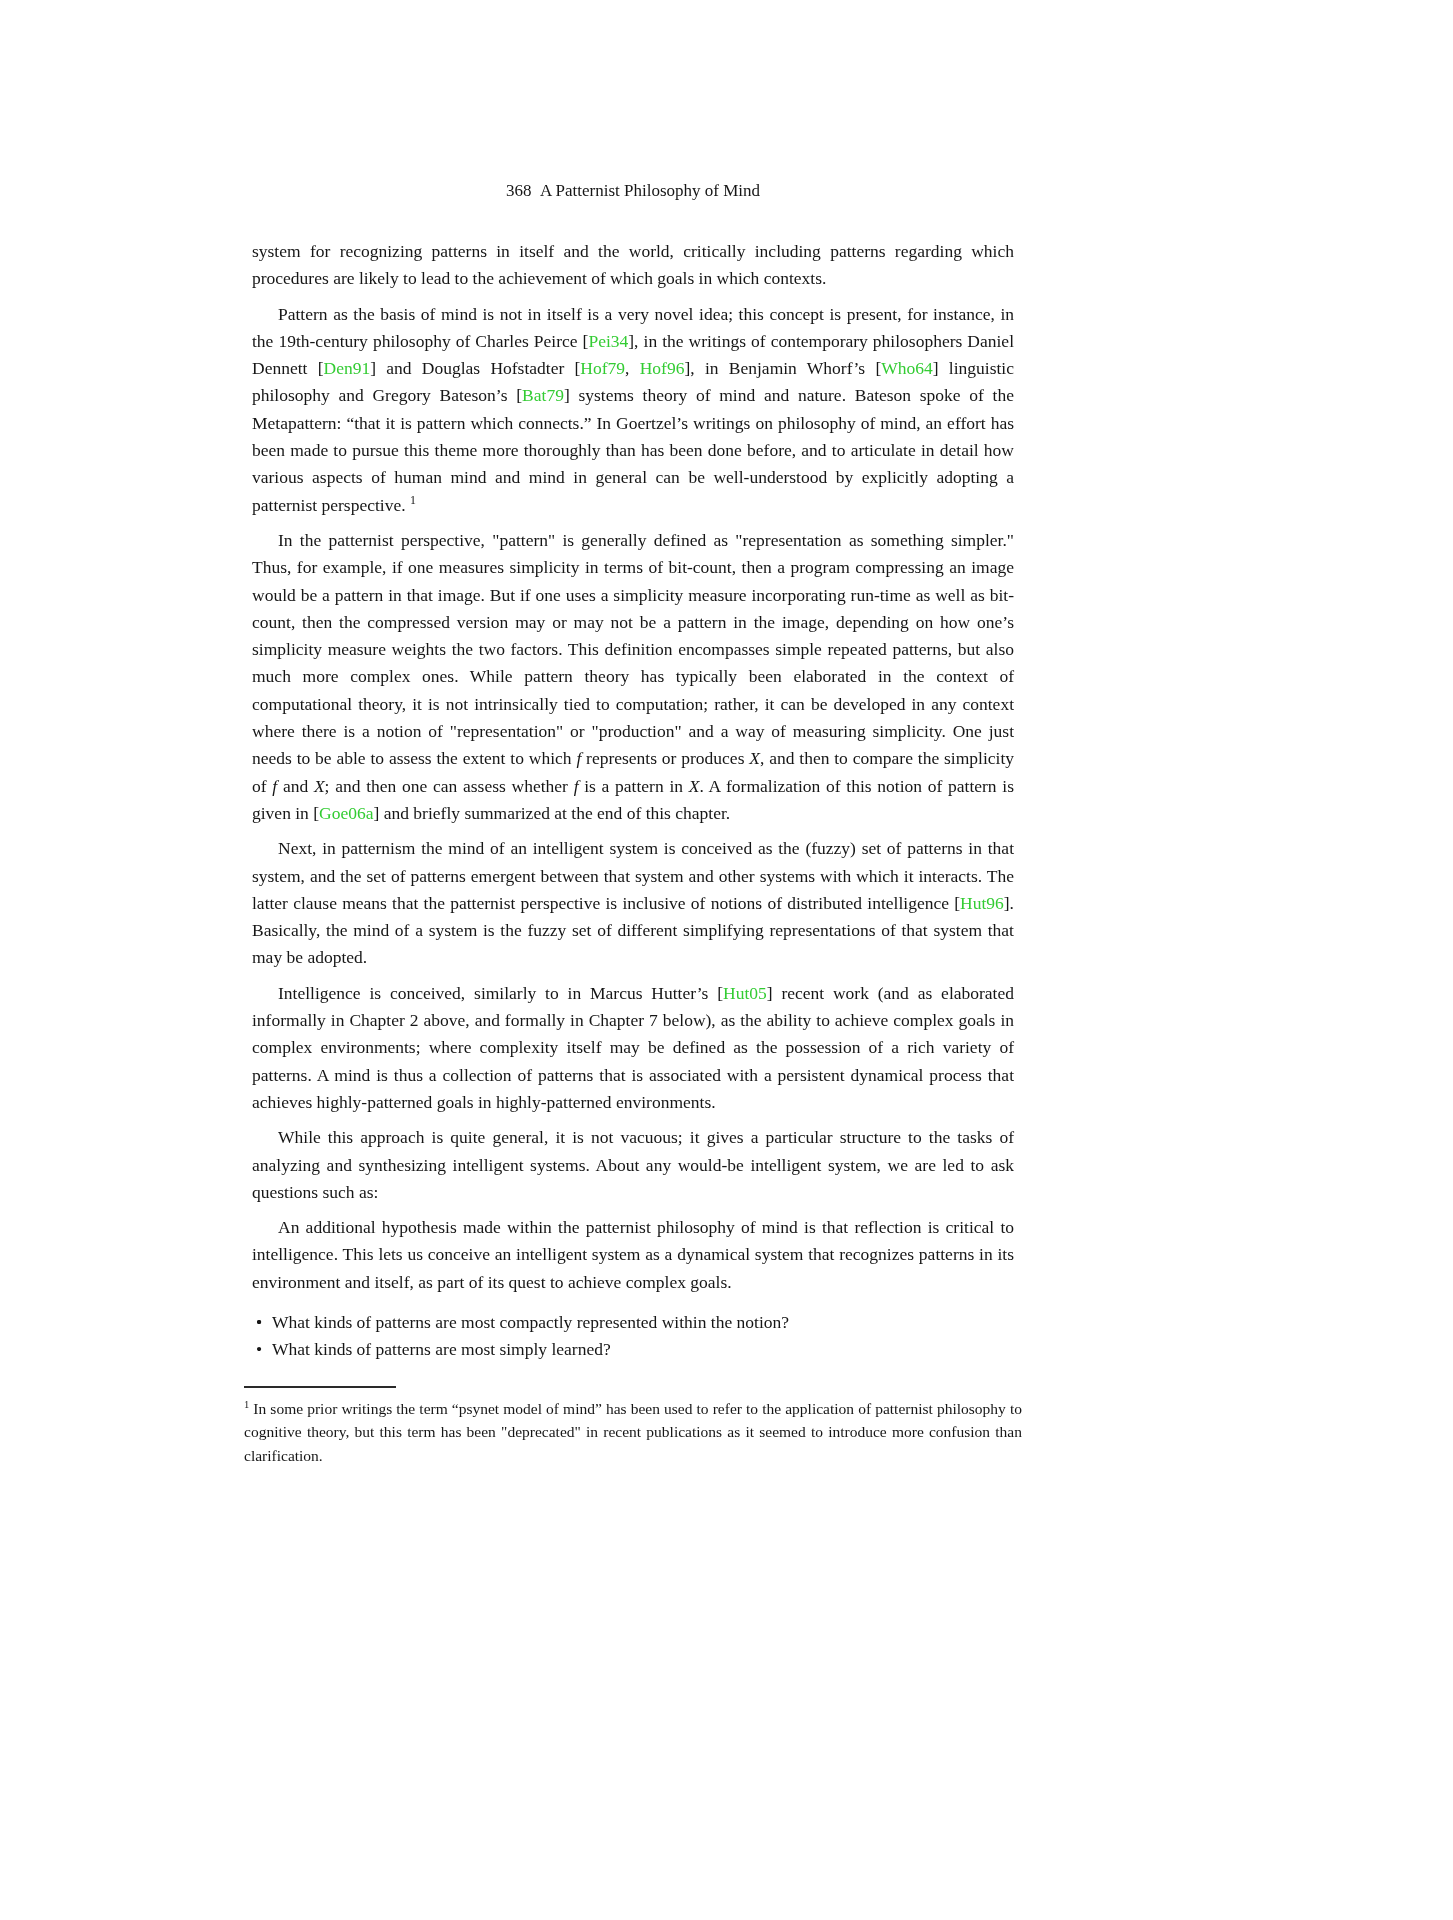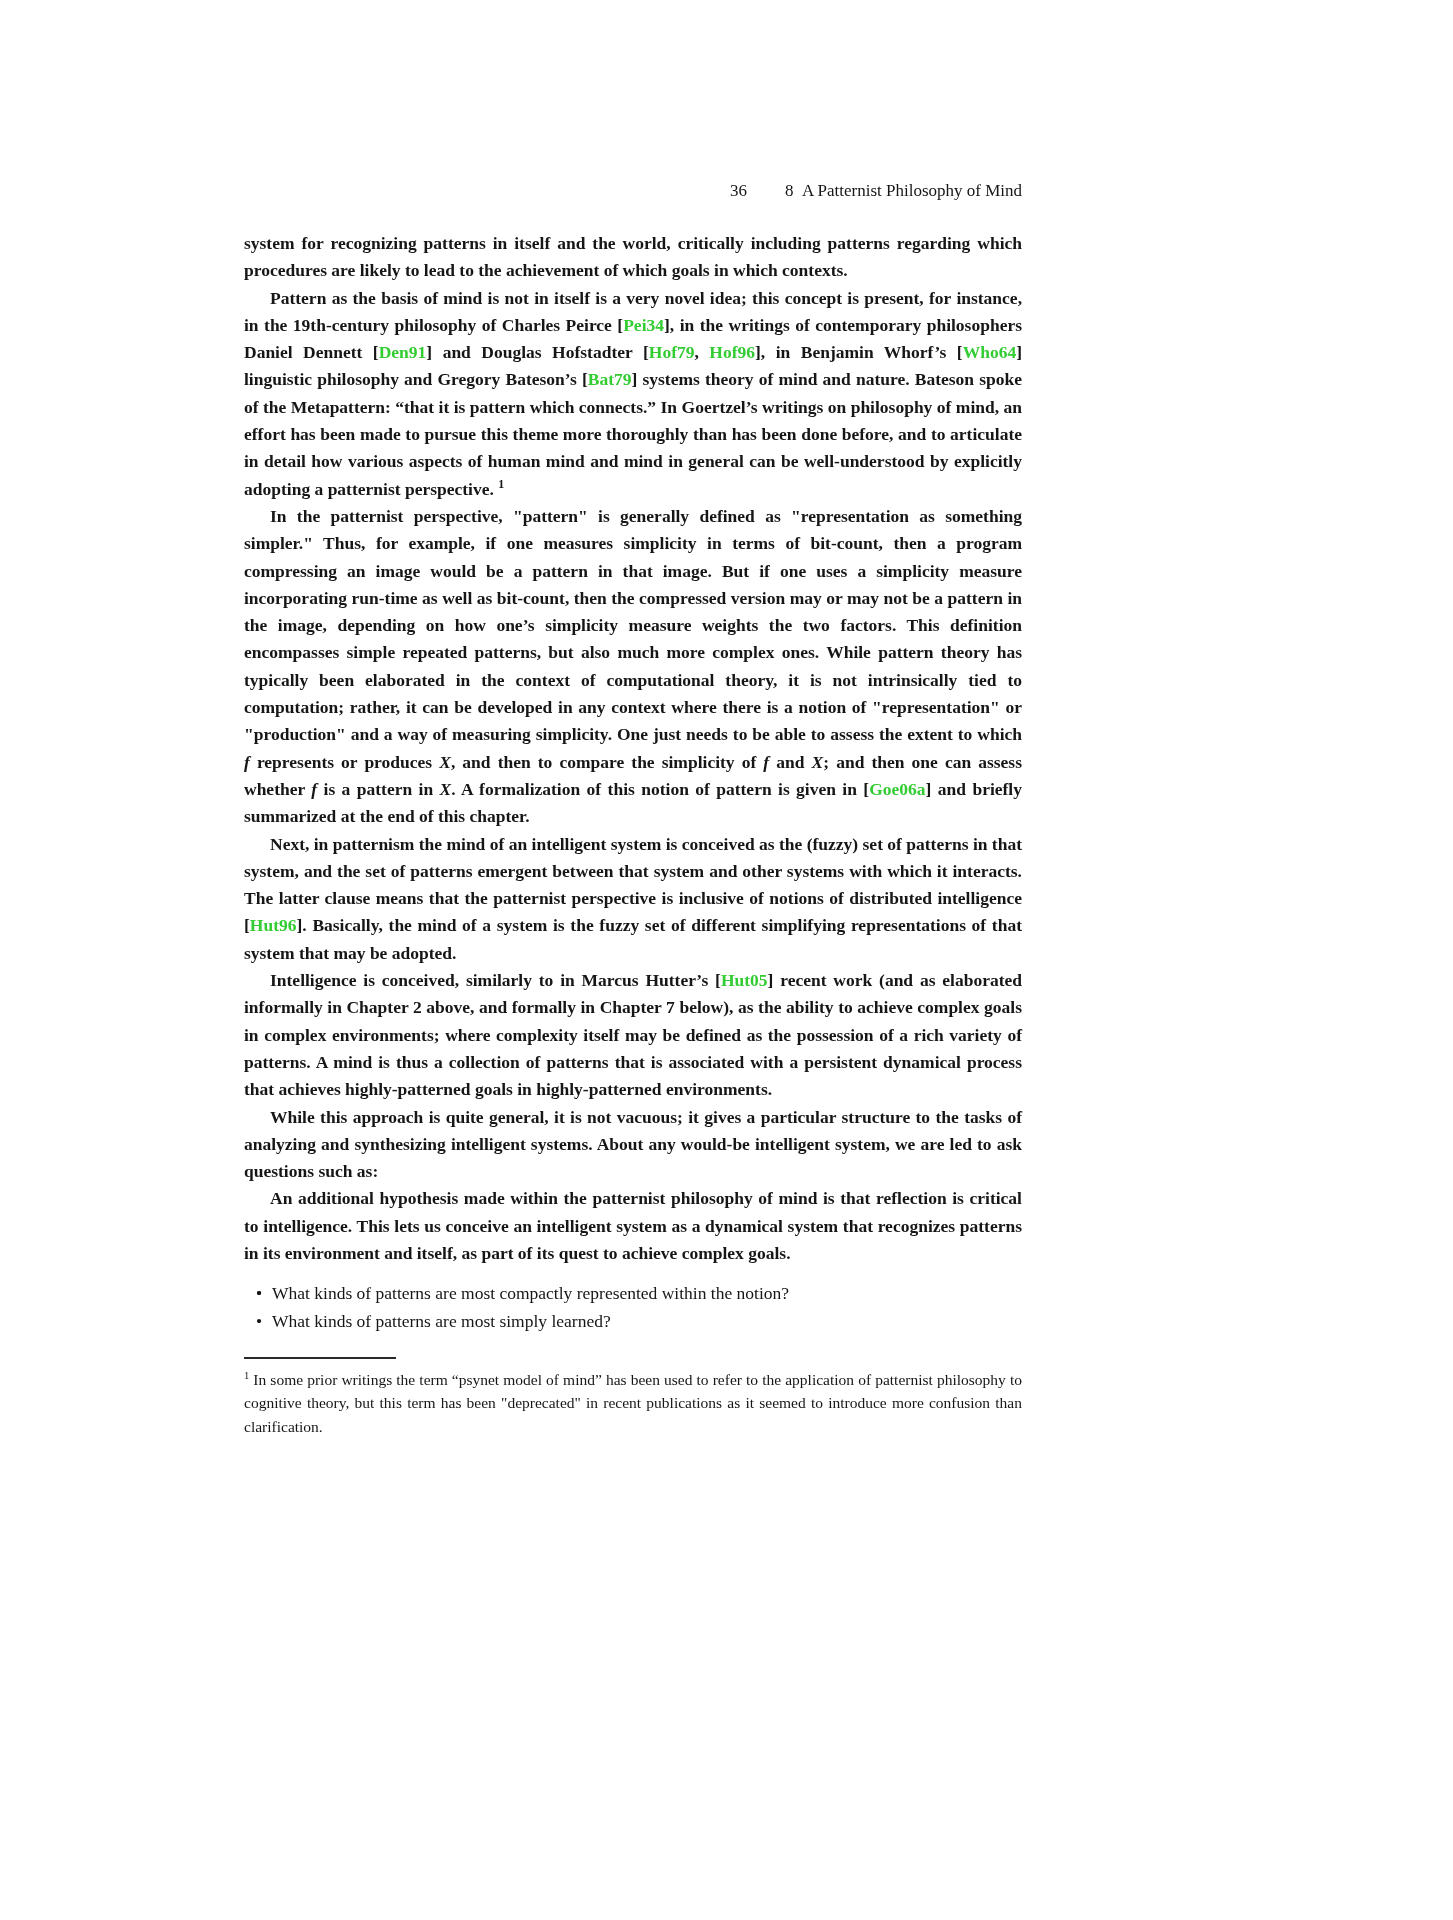--- a/index.html
+++ b/index.html
@@ -5,29 +5,29 @@
   html, body { margin: 0; padding: 0; background: #ffffff; }
   body {
     width: 1453px; height: 1920px; overflow: hidden; position: relative;
     font-family: "Liberation Serif", "DejaVu Serif", serif;
     color: #161616;
   }
   .page { position: absolute; inset: 0; background: #ffffff; }
 
   .header {
     position: absolute; top: 181px; left: 244px; width: 778px;
-    display: flex; justify-content: flex-end;
-    font-size: 17px; line-height: 20px; gap: 38px;
+    display: flex; justify-content: center;
+    font-size: 17px; line-height: 20px;
   }
 
   .content {
     position: absolute; top: 230px; left: 244px; width: 778px;
     font-size: 17.5px; line-height: 27.3px; text-align: justify;
   }
-  .content p { margin: 0; font-weight: bold; }
+  .content p { margin: 8px; }
   .content p.indent { text-indent: 26px; }
 
   .cite { color: var(--citation-green, #33cc33); }
   .math { font-style: italic; }
   .sup  { vertical-align: super; font-size: 68%; line-height: 0; }
 
   .bullets { margin-top: 13px; }
   .bullet-row { position: relative; padding-left: 28px; }
   .dot { position: absolute; left: 12px; }
 

